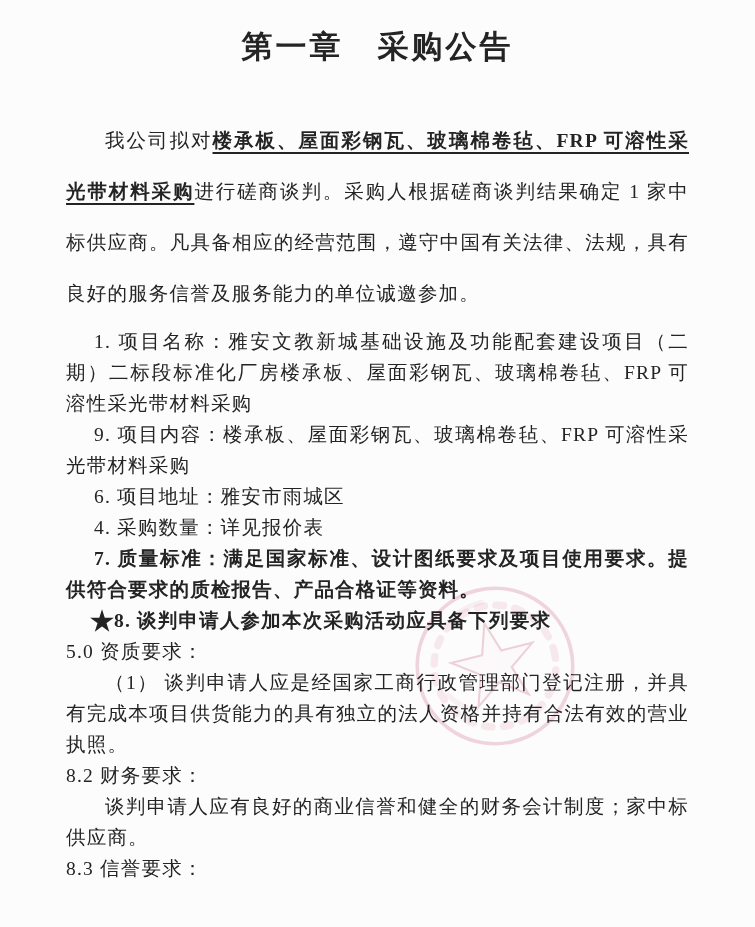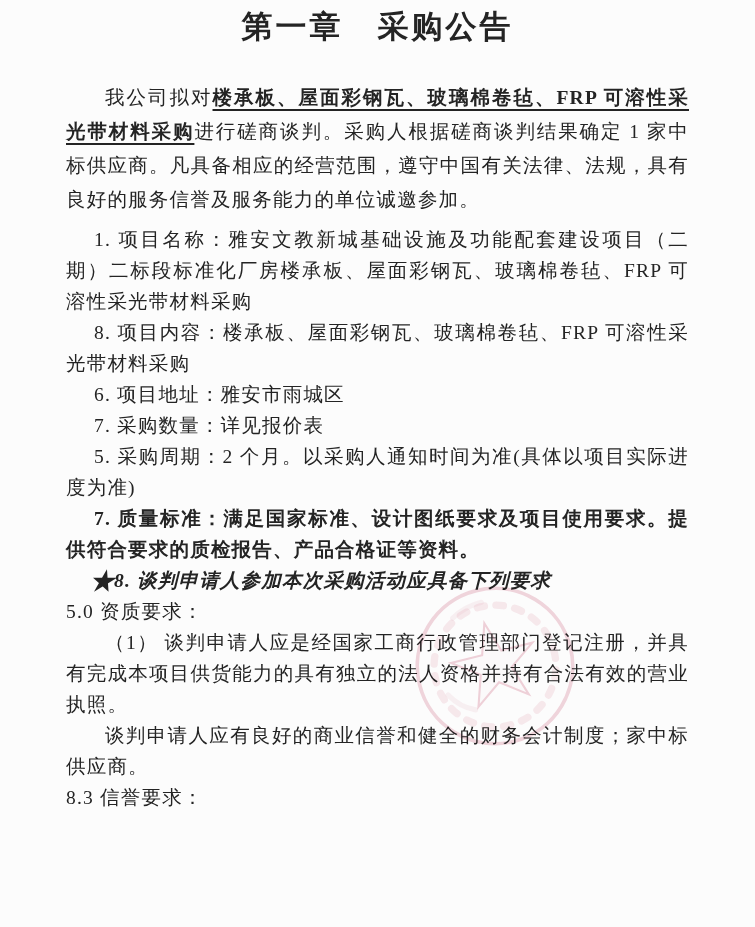--- a/index.html
+++ b/index.html
@@ -13,55 +13,55 @@
     width:755px;height:927px;
     background:var(--paper);
     color:var(--ink);
     font-family:"Liberation Serif","DejaVu Serif",serif;
     overflow:hidden;
     position:relative;
   }
   .page{
     position:relative;
     width:755px;height:927px;
-    padding:4px 66px 0 66px;
+    padding:24px 66px 0 66px;
   }
   h1.doc-title{
     text-align:center;
     font-size:31px;
     font-weight:bold;
     letter-spacing:3px;
     white-space:pre;
     margin-top:2px;
   }
   p{
     font-size:19.5px;
     letter-spacing:1.2px;
     text-align:justify;
   }
   .intro{
-    margin-top:33px;
-    line-height:34px;
+    margin-top:47px;
+    line-height:51px;
     text-indent:2em;
   }
   .intro .uline{
     font-weight:bold;
     text-decoration:underline;
     text-underline-offset:5px;
     text-decoration-thickness:1.5px;
   }
   .list{
     margin-top:7px;
   }
   .item{
     line-height:31px;
     text-indent:28px;
   }
   .bold{font-weight:bold;}
-  .star-line{text-indent:24px;font-style:italic;}
+  .star-line{text-indent:24px;}
   .star{
     font-size:24px;
     letter-spacing:0;
     vertical-align:-2px;
     line-height:0;
   }
   .sec{
     line-height:31px;
     text-indent:0;
   }
@@ -86,31 +86,31 @@
 <body>
 
 <div class="page">
 
   <h1 class="doc-title">第一章　采购公告</h1>
 
   <p class="intro"><span>我公司拟对</span><span class="uline">楼承板、屋面彩钢瓦、玻璃棉卷毡、FRP 可溶性采光带材料采购</span><span>进行磋商谈判。采购人根据磋商谈判结果确定 1 家中标供应商。凡具备相应的经营范围，遵守中国有关法律、法规，具有良好的服务信誉及服务能力的单位诚邀参加。</span></p>
 
   <div class="list">
     <p class="item">1. 项目名称：雅安文教新城基础设施及功能配套建设项目（二期）二标段标准化厂房楼承板、屋面彩钢瓦、玻璃棉卷毡、FRP 可溶性采光带材料采购</p>
-    <p class="item">8. 项目内容：楼承板、屋面彩钢瓦、玻璃棉卷毡、FRP 可溶性采光带材料采购</p>
+    <p class="item">9. 项目内容：楼承板、屋面彩钢瓦、玻璃棉卷毡、FRP 可溶性采光带材料采购</p>
     <p class="item">6. 项目地址：雅安市雨城区</p>
-    <p class="item">7. 采购数量：详见报价表</p>
-    <p class="item">5. 采购周期：2 个月。以采购人通知时间为准(具体以项目实际进度为准)</p>
+    <p class="item">4. 采购数量：详见报价表</p>
     <p class="item bold">7. 质量标准：满足国家标准、设计图纸要求及项目使用要求。提供符合要求的质检报告、产品合格证等资料。</p>
 
     <p class="item bold star-line"><span class="star">★</span><span>8. 谈判申请人参加本次采购活动应具备下列要求</span></p>
 
     <p class="sec">5.0 资质要求：</p>
     <p class="sub">（1） 谈判申请人应是经国家工商行政管理部门登记注册，并具有完成本项目供货能力的具有独立的法人资格并持有合法有效的营业执照。</p>
 
+    <p class="sec">8.2 财务要求：</p>
     <p class="sub">谈判申请人应有良好的商业信誉和健全的财务会计制度；家中标供应商。</p>
 
     <p class="sec">8.3 信誉要求：</p>
   </div>
 
   <svg class="seal" viewBox="0 0 160 160" aria-hidden="true">
 
     <circle cx="80" cy="80" r="74" fill="none" stroke="currentColor" stroke-width="3.5" opacity="0.55"></circle>
 
     <path d="M80,38 L89.4,67.1 L119.9,67 L95.2,84.9 L104.7,114 L80,96 L55.3,114 L64.8,84.9 L40.1,67 L70.6,67.1 Z" fill="currentColor" fill-opacity="0.07" stroke="currentColor" stroke-width="2" opacity="0.6"></path>

